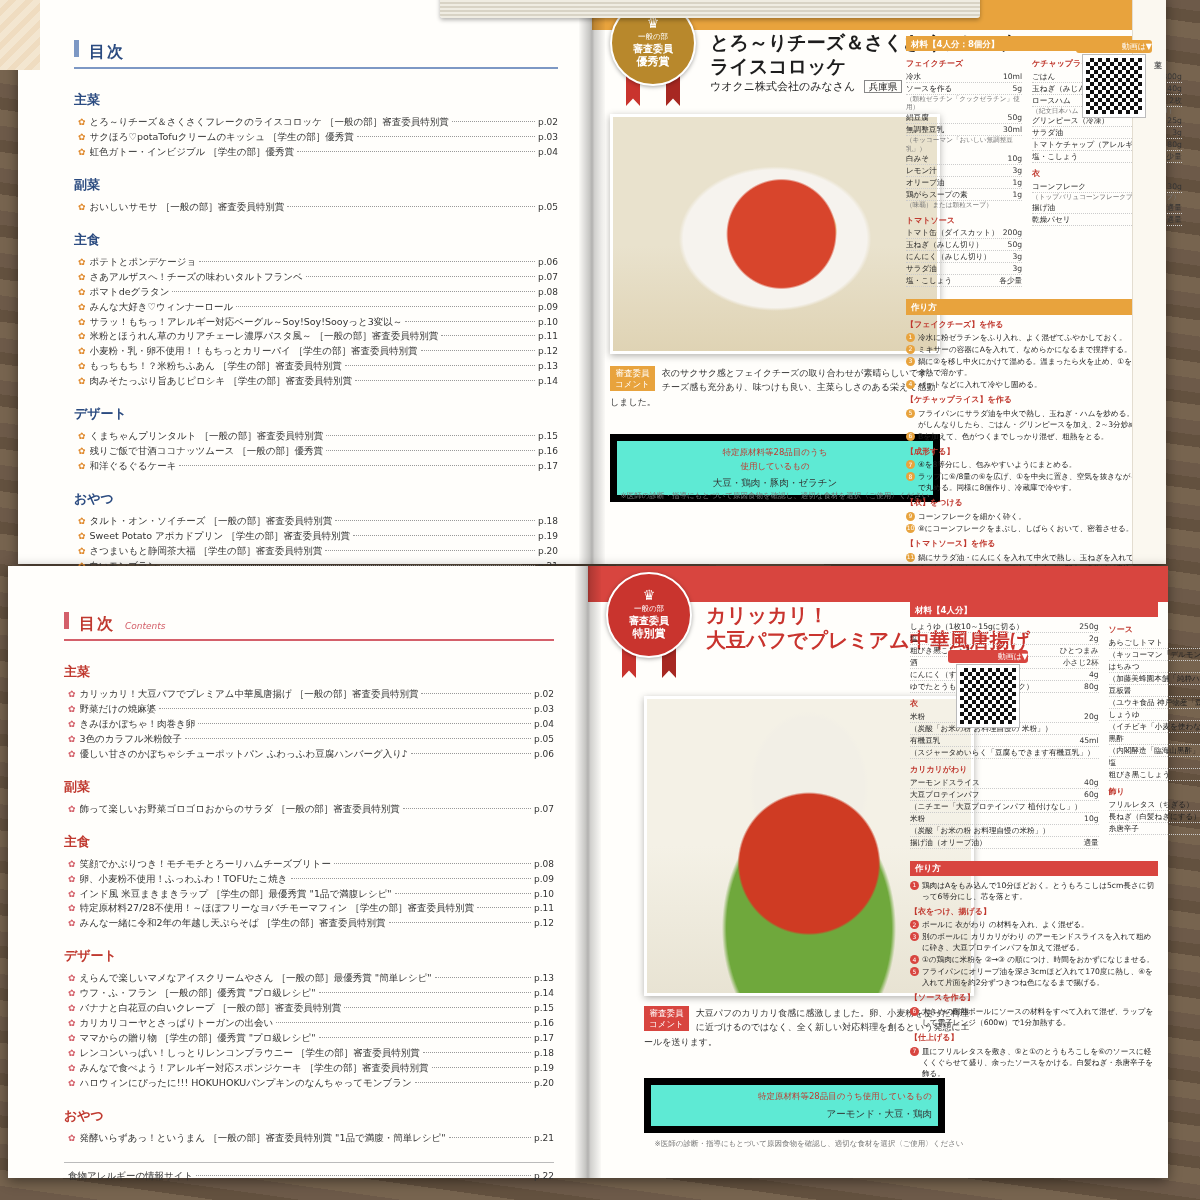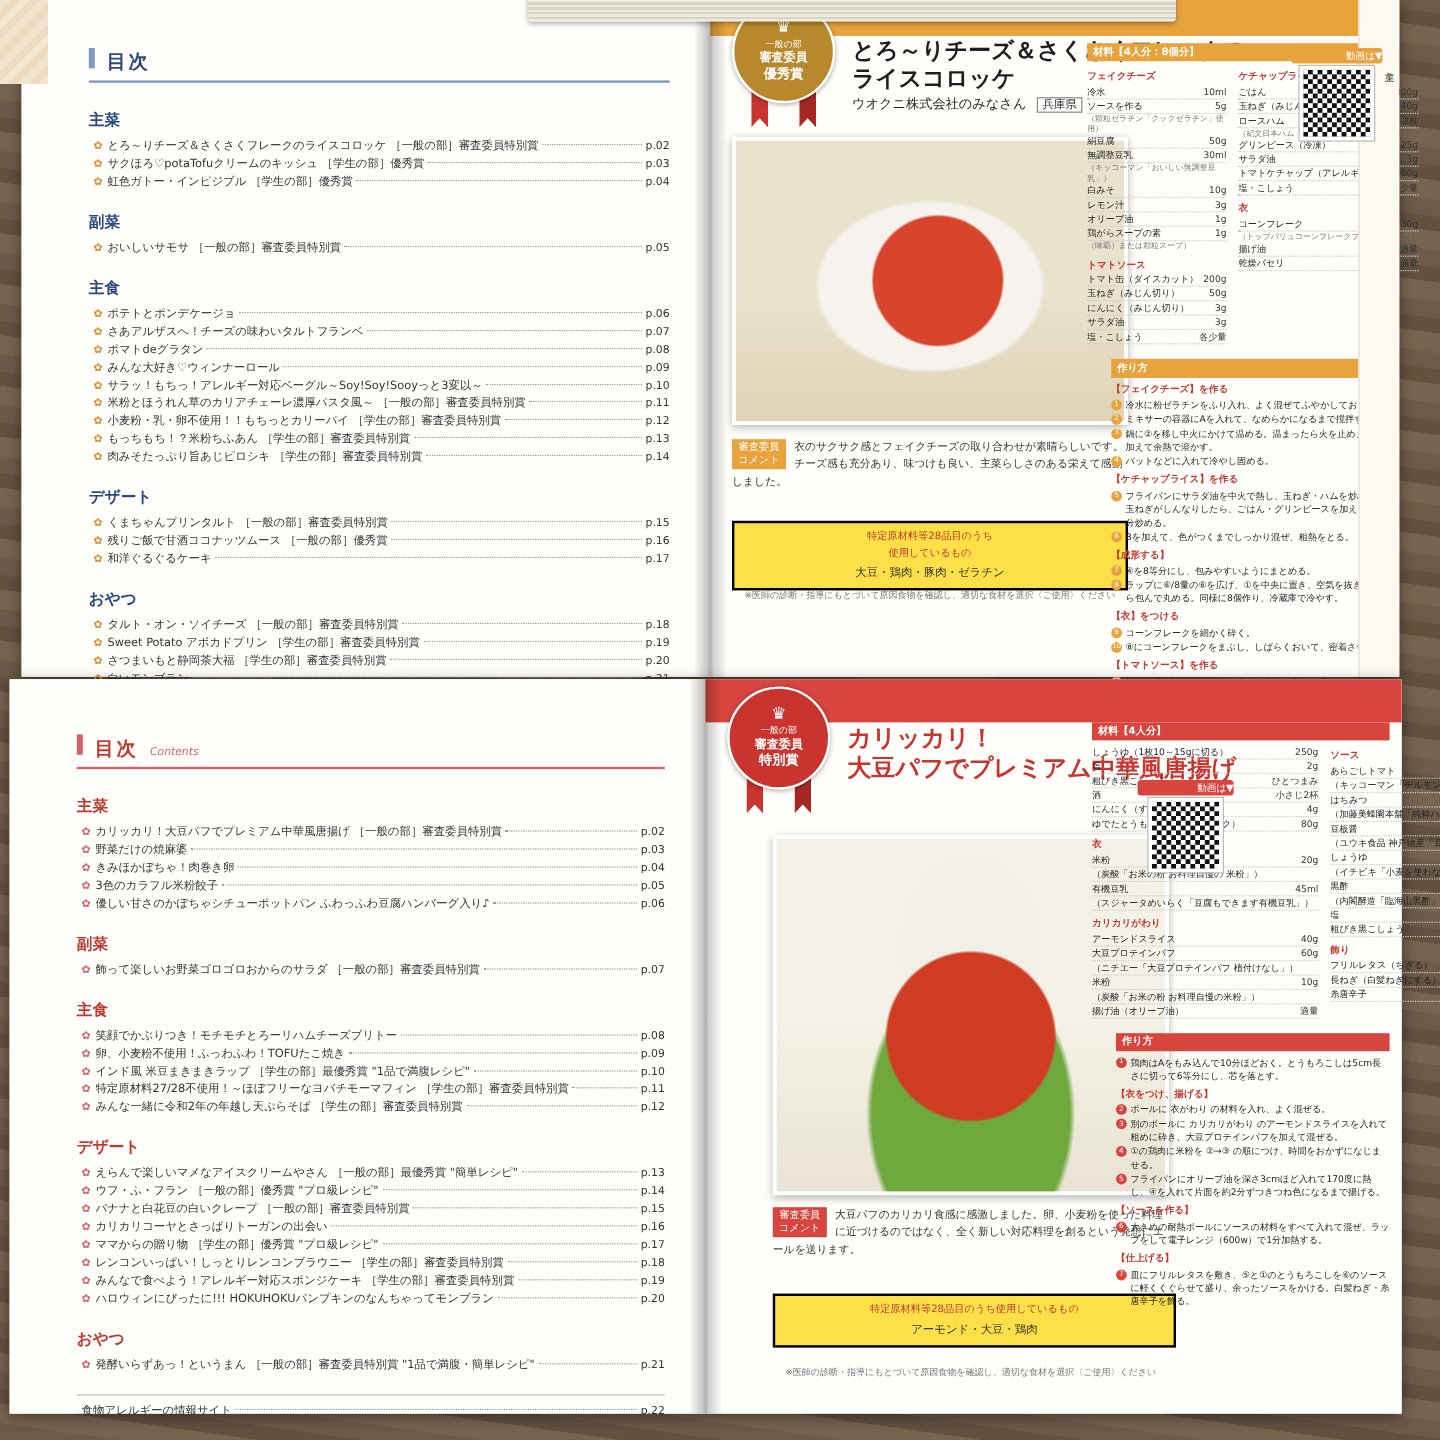--- a/index.html
+++ b/index.html
@@ -196,25 +196,25 @@
   }
   #comment-top { left: 18px; top: 372px; width: 330px; }
   .comment-tag {
     display: inline-block; background: #e8a33d; color: #fff;
     font-size: 8.5px; padding: 2px 5px; line-height: 1.25; text-align: center;
     float: left; margin-right: 7px;
   }
   #spread-bottom .comment-tag { background: #d8453f; }
 
   .allergen-box {
-    position: absolute; border: 2px solid #000000; background: #fde047;
+    position: absolute; border: 7px solid #000000; background: #5eead4;
     font-size: 9px; text-align: center; padding: 5px 6px; line-height: 1.6;
   }
   #allergen-top { left: 18px; top: 440px; width: 330px; }
-  #allergen-bottom { left: 56px; top: 512px; width: 336px; }
+  #allergen-bottom { left: 56px; top: 512px; width: 301px; text-align: right; }
   .allergen-box .lbl { color: #c0392f; font-size: 8.5px; }
   .allergen-box .val { color: #333; font-size: 9.5px; margin-top: 2px; }
   .footnote { font-size: 7.5px; color: #777; margin-top: 5px; text-align: center; }
 
   
   .rcol {
     position: absolute; right: 8px; top: 42px; width: 252px;
     font-size: 7.6px; color: #222; line-height: 1.45;
   }
   #spread-bottom .rcol { width: 248px; top: 36px; right: 10px; }
@@ -225,21 +225,21 @@
   #spread-bottom .sec-head { background: #d8453f; }
   .two-col { display: flex; gap: 10px; }
   .two-col > div { flex: 1; }
   .ing-group { margin-bottom: 5px; }
   .ing-title { color: #c0392f; font-size: 8px; font-weight: bold; margin: 3px 0 1px; }
   .ing-row { display: flex; justify-content: space-between; gap: 4px; border-bottom: 1px dotted #ccc; }
   .ing-row .n { white-space: nowrap; overflow: hidden; }
   .ing-row .q { flex: none; color: #333; }
   .ing-note { font-size: 6.6px; color: #777; line-height: 1.3; }
 
-  .steps { margin-top: 7px; margin-left: 20px; }
+  .steps { margin-top: 7px; }
   .step-group-title {
     font-size: 8px; font-weight: bold; color: #c0392f; margin: 4px 0 2px;
   }
   .step { display: flex; gap: 3px; margin-bottom: 1px; }
   .step .no {
     flex: none; width: 9px; height: 9px; border-radius: 50%;
     background: #d8453f; color: #fff; font-size: 6px;
     display: flex; align-items: center; justify-content: center;
     margin-top: 1px;
   }

